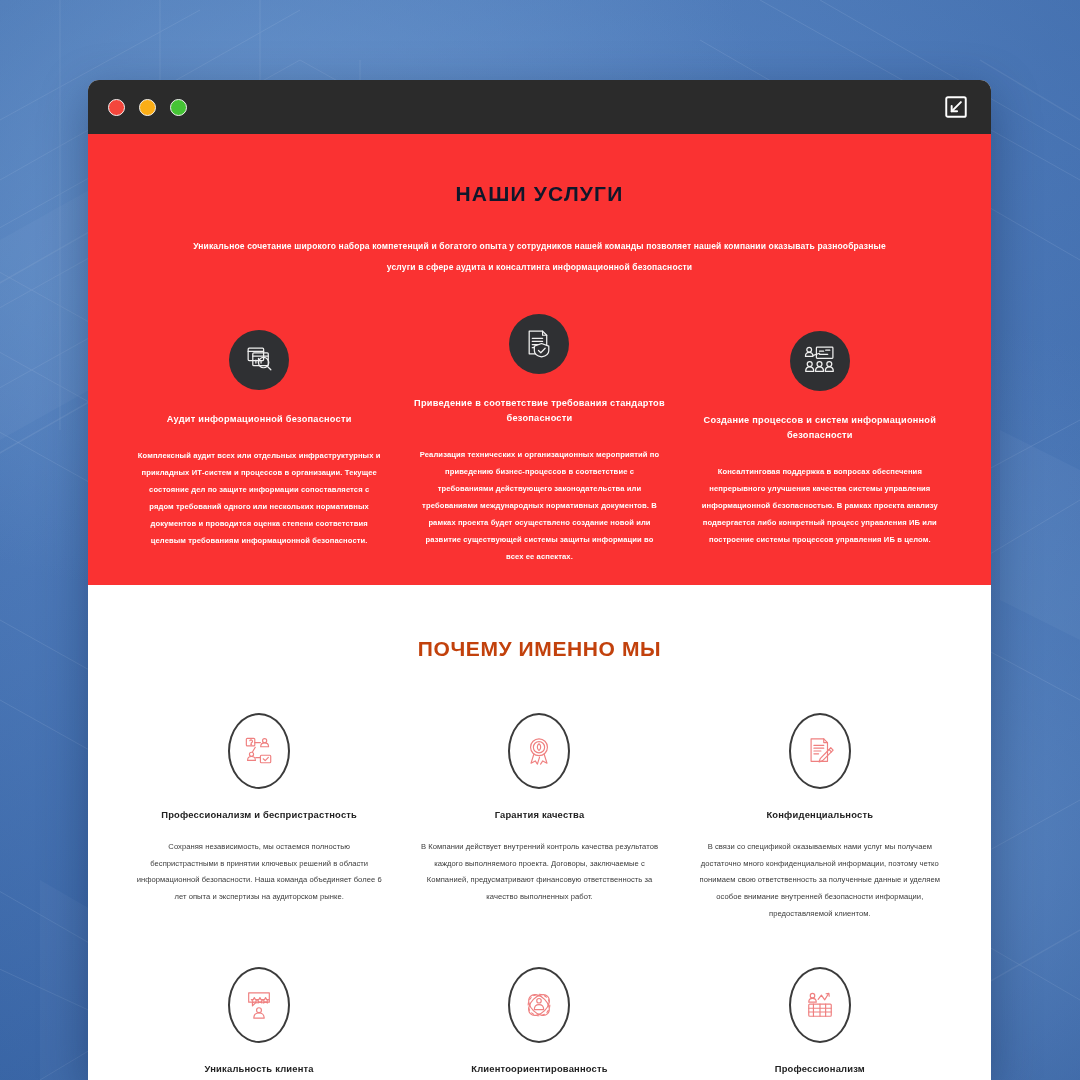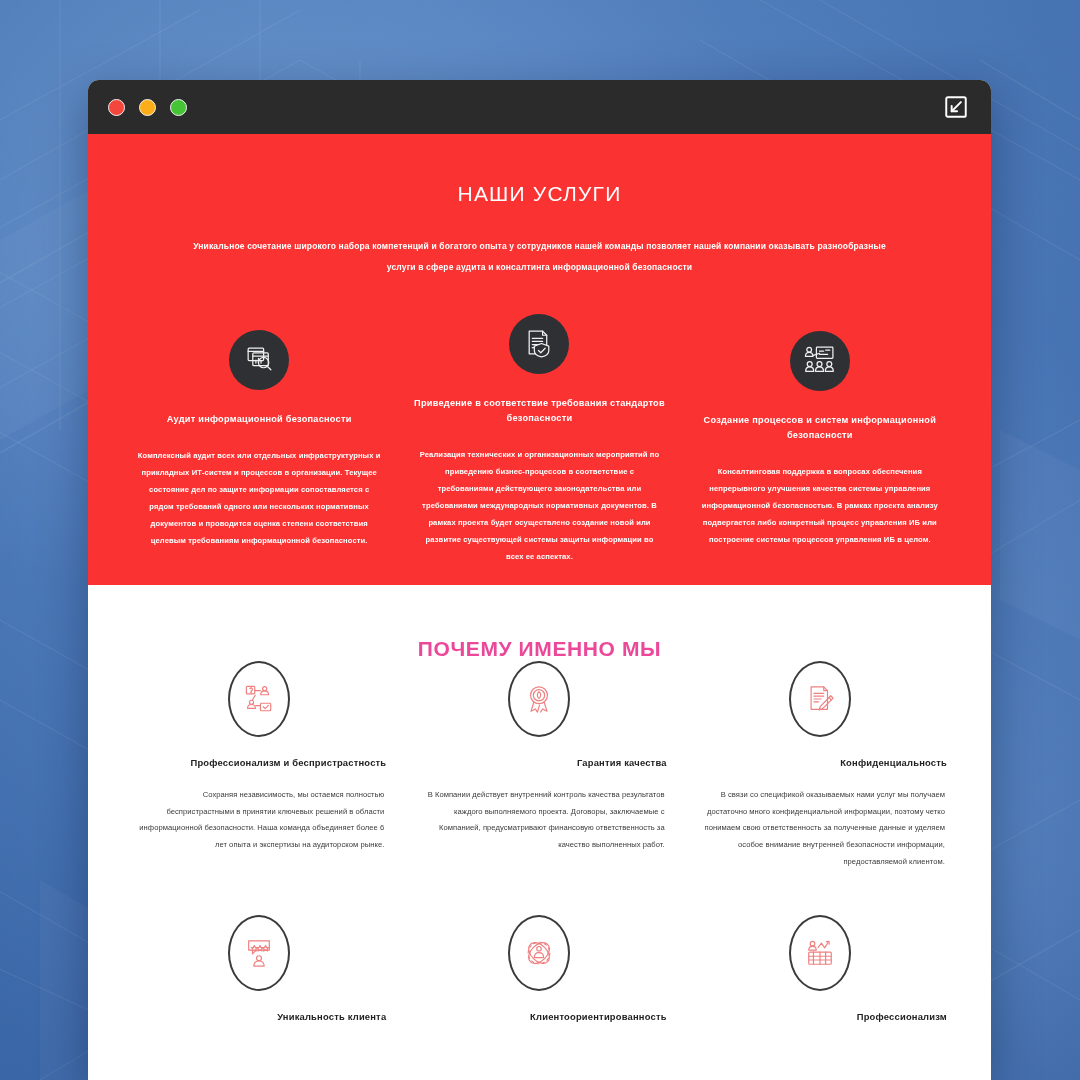--- a/index.html
+++ b/index.html
@@ -56,22 +56,22 @@
   
   .page{ height:946px; overflow:hidden; }
 
   
   .services{
     background:#fa3232;
     padding:48px 44px 42px;
     height:451px;
   }
   .sec-title-red{
-    text-align:center; color:#ffffff;
-    font-size:21px; font-weight:normal;
+    text-align:center; color:#0f172a;
+    font-size:21px; font-weight:bold;
     letter-spacing:1.2px;
     margin-bottom:30px;
   }
   .lead{
     max-width:700px; margin:14px auto 36px;
     text-align:center; color:#ffffff;
     font-size:8.5px; line-height:2.45; font-weight:600;
     letter-spacing:.15px;
   }
   .grid3{ display:flex; gap:26px;align-items:center; }
@@ -91,26 +91,26 @@
   .card-body-red{
     color:#ffffff; font-size:7.6px; line-height:2.25;
     font-weight:600; letter-spacing:.1px;
     padding:0 4px;
     margin-top:15px;
   }
 
   
   .why{ background:#ffffff; padding:52px 44px 0; }
   .sec-title-dark{
-    text-align:center; color:#ec4899;
+    text-align:center; color:#c2410c;
     font-size:21px; font-weight:bold;
-    letter-spacing:.6px; 
+    letter-spacing:.6px; margin-bottom:52px;
   }
   .why-row{ display:flex; gap:26px; margin-bottom:44px; }
-  .why-col{ flex:1; text-align:right; }
+  .why-col{ flex:1; text-align:center; }
 
   .icon-ring{
     width:62px; height:76px; border-radius:50%;
     border:2.6px solid #3b3b3b;
     margin:0 auto 20px;
     display:flex; align-items:center; justify-content:center;
   }
   .icon-ring svg{ width:30px; height:30px; }
 
   .card-title-dark{

